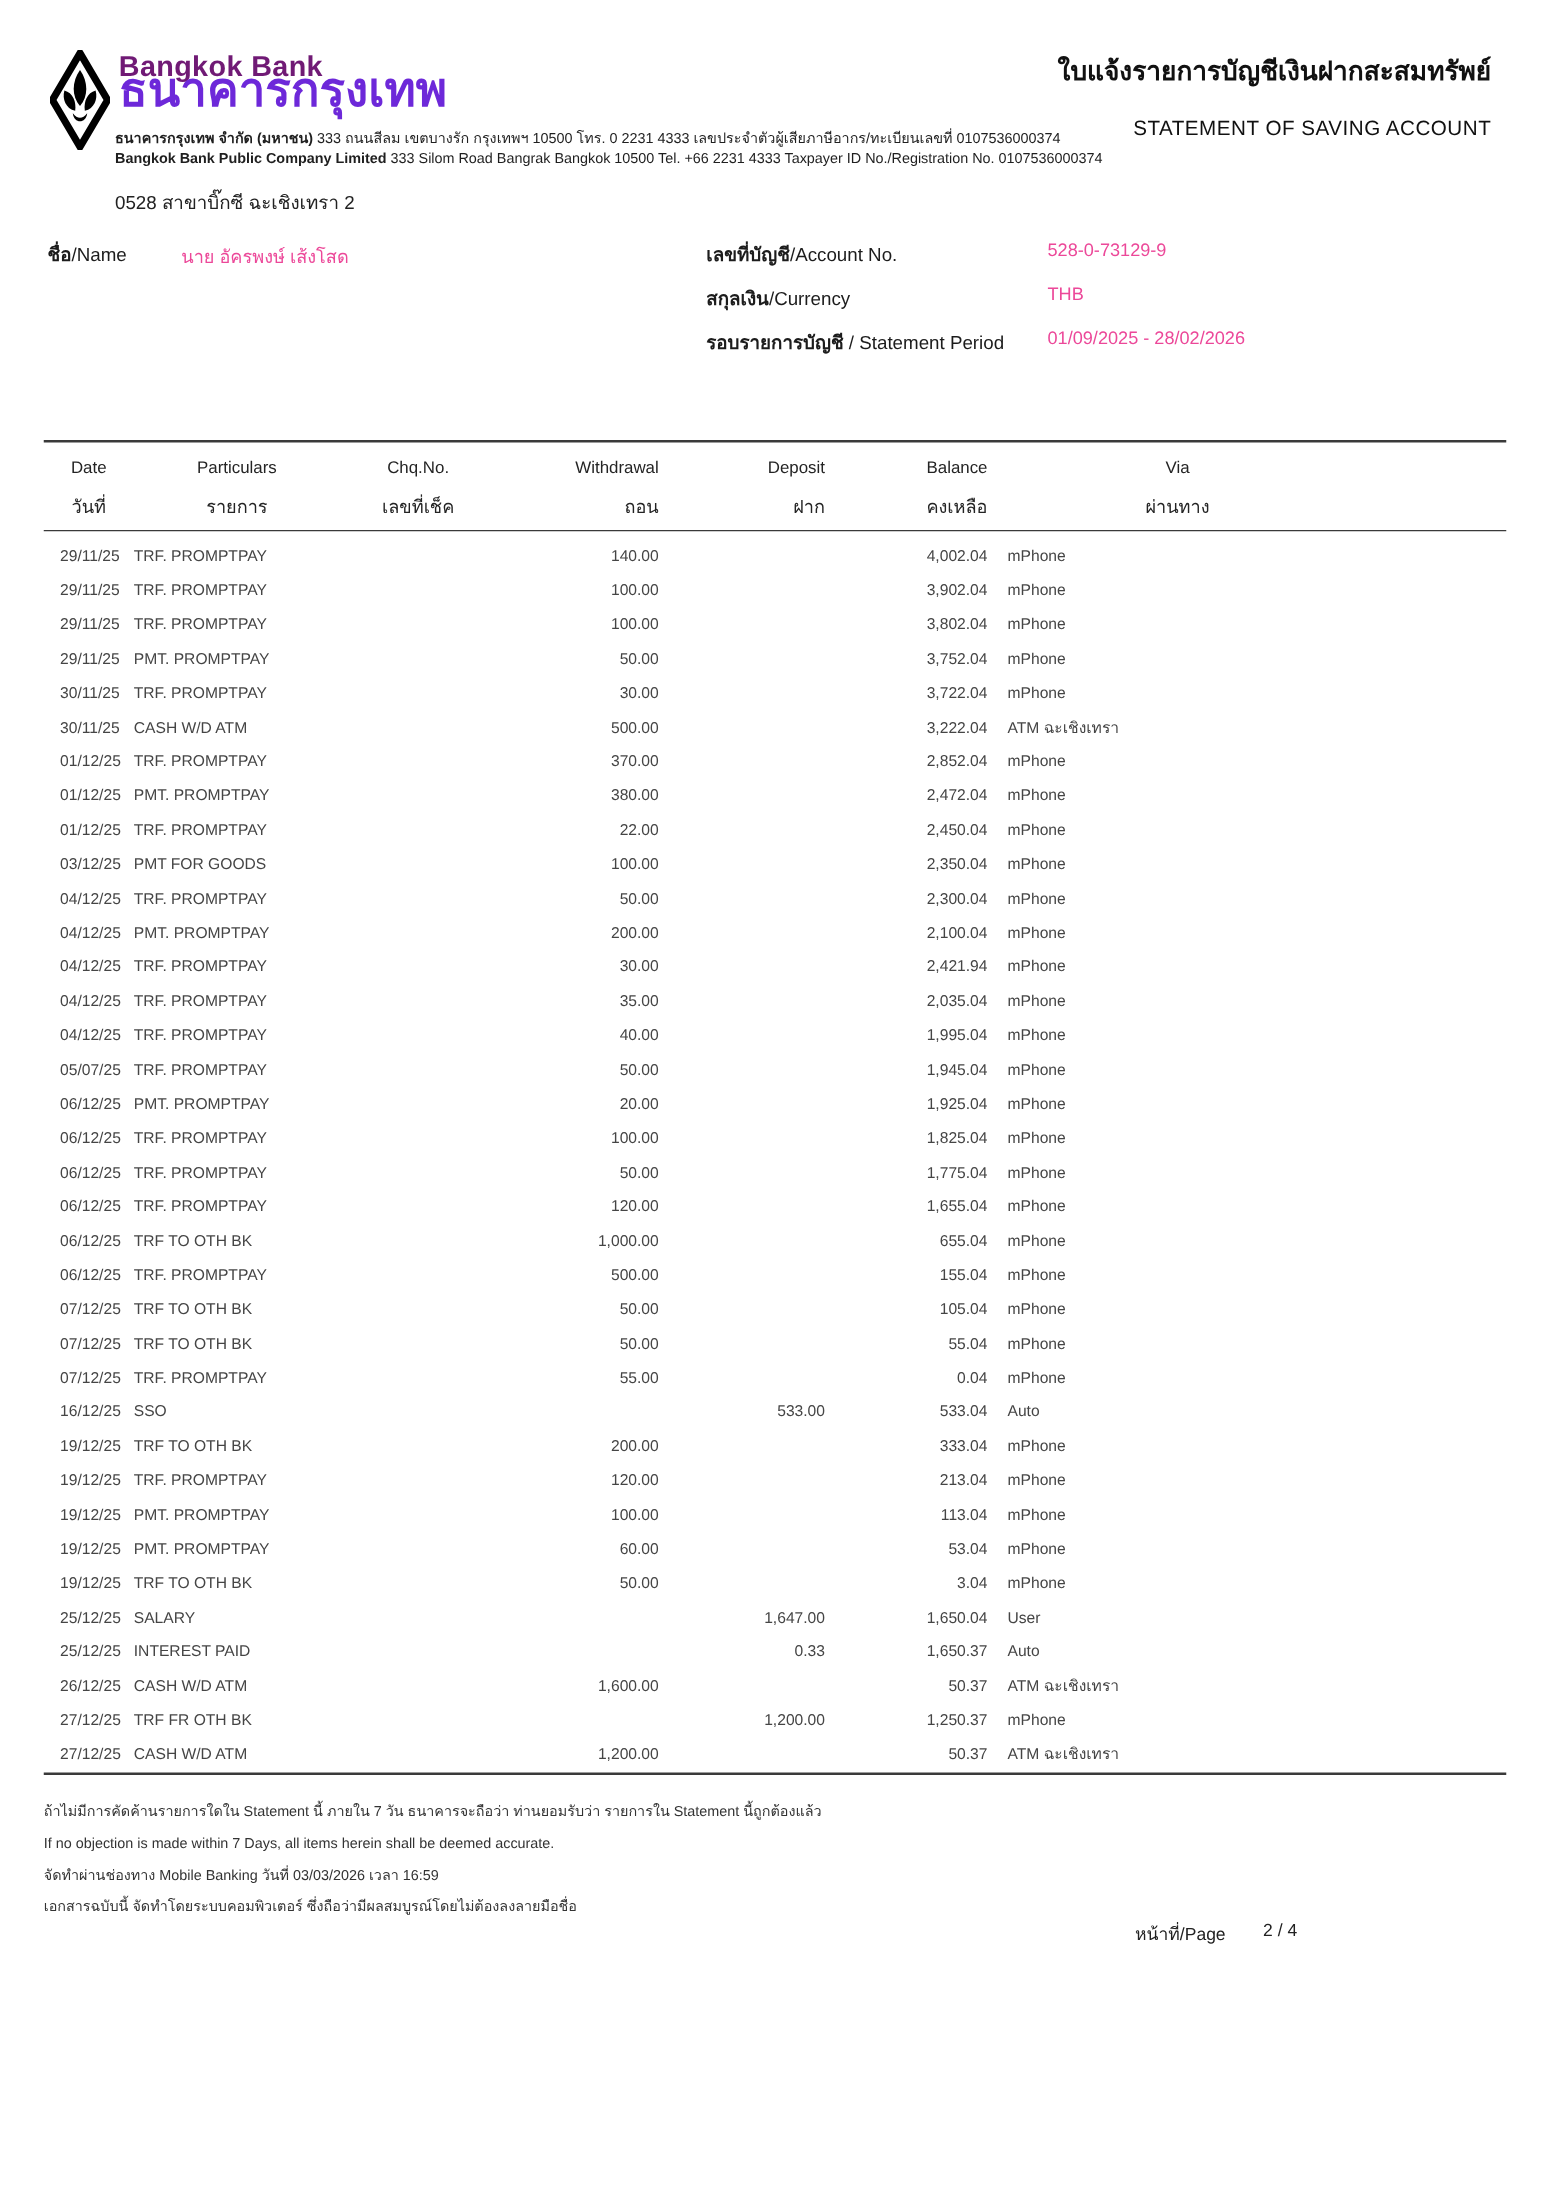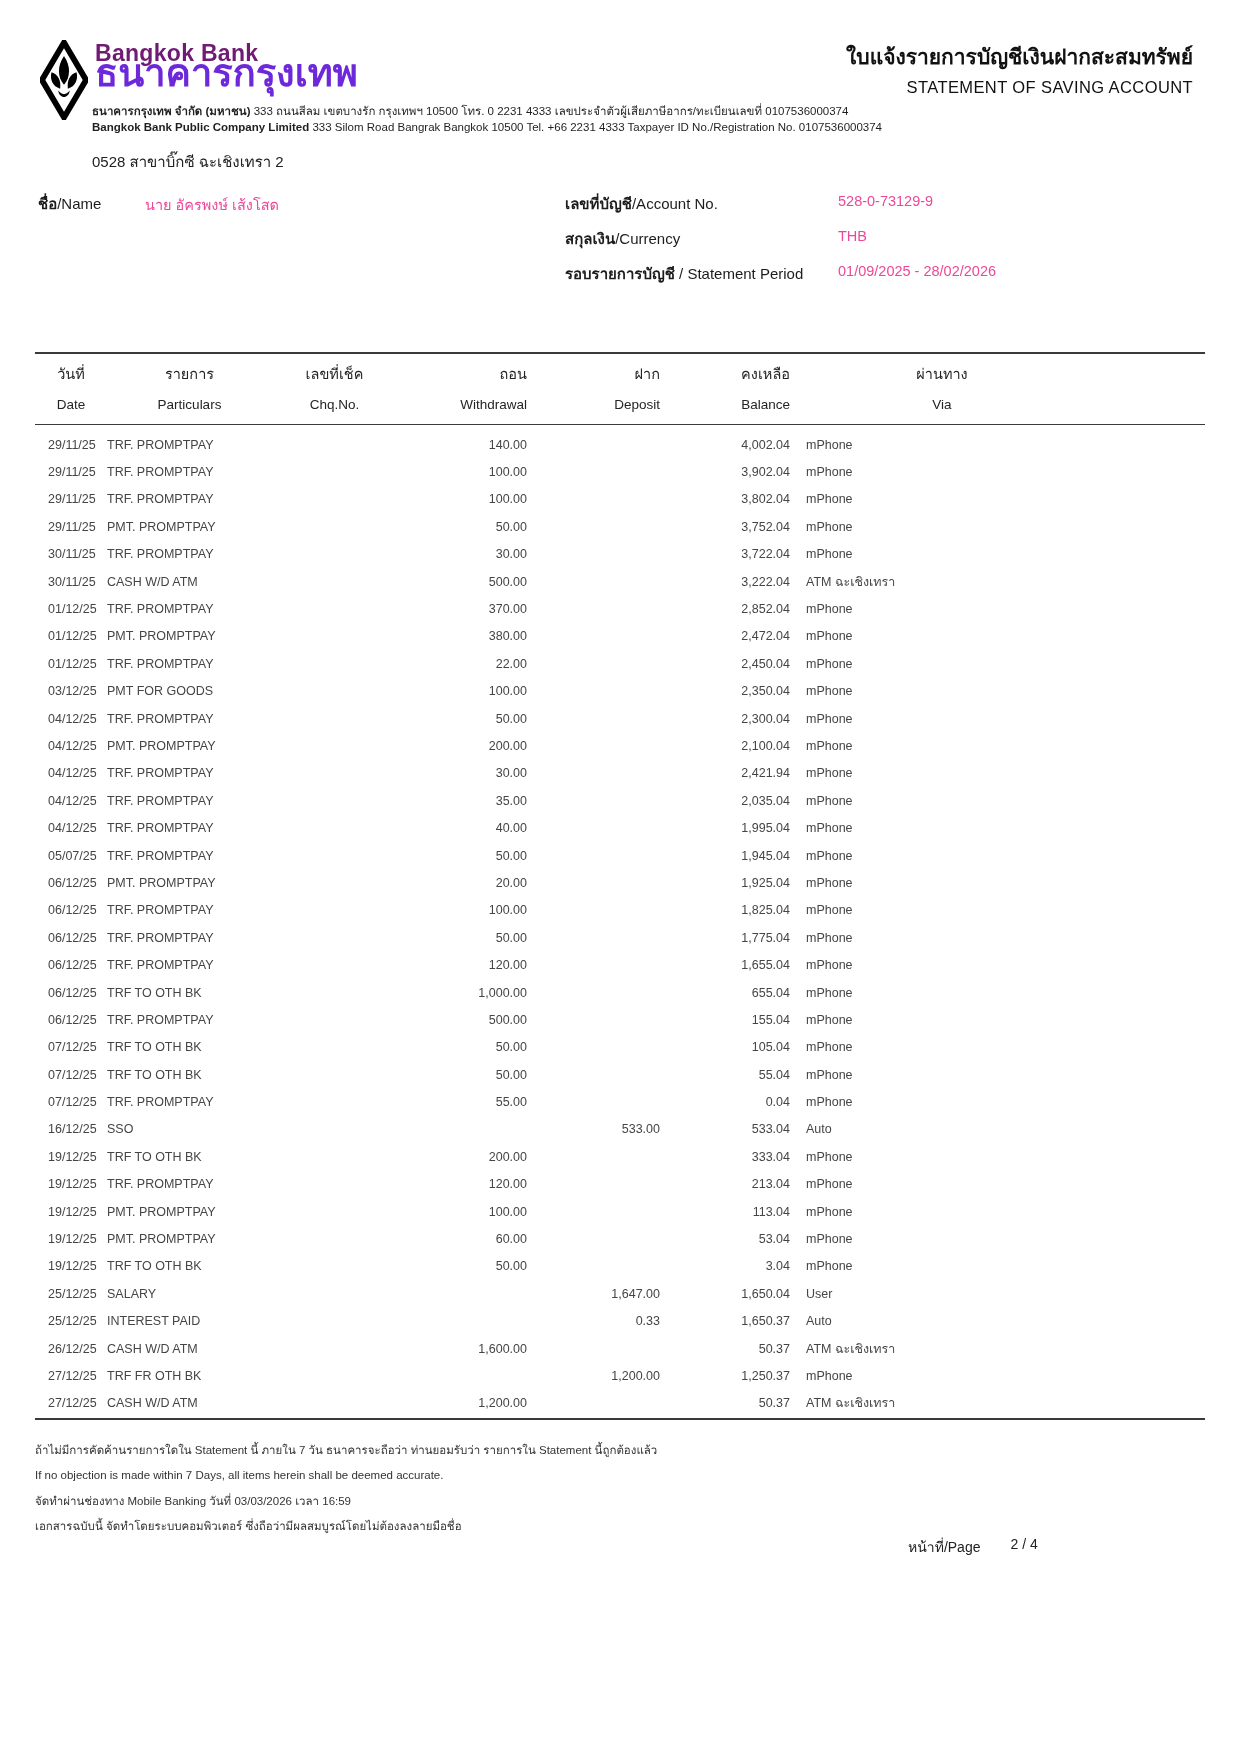--- a/index.html
+++ b/index.html
@@ -14,21 +14,21 @@
     overflow:hidden;
   }
   
   .logo { position:absolute; left:40px; top:40px; }
   .bank-name-en { position:absolute; left:95px; top:40px; font-size:23px; font-weight:bold; color:#701a75; letter-spacing:.3px; }
   .bank-name-th { position:absolute; left:95px; top:52px; font-size:38px; font-weight:800; color:#6d28d9; line-height:42px; }
   .addr { position:absolute; left:92px; top:104px; font-size:11.5px; line-height:15.5px; color:#1f1f1f; white-space:nowrap; }
   .addr b { font-weight:bold; }
   .doc-title { position:absolute; right:46px; top:40px; text-align:right; }
   .doc-title .th { font-size:21px; font-weight:bold; color:#111; }
-  .doc-title .en { font-size:16.5px; margin-top:5px; color:#111; letter-spacing:.4px;text-align:right; }
+  .doc-title .en { font-size:16.5px; margin-top:21px; color:#111; letter-spacing:.4px;text-align:right; }
   .branch { position:absolute; left:92px; top:150px; font-size:15px; color:#222; }
 
   
   .acct-label { position:absolute; font-size:15px; color:#1c1c1c; white-space:nowrap; }
   .acct-label .th { font-weight:bold; }
   .acct-value { position:absolute; font-size:14.5px; color:#ec4899; white-space:nowrap; }
 
   
   .rule { position:absolute; left:35px; width:1170px; background:#3a3a3a; }
   .rule.top { top:352px; height:2px; }
@@ -107,38 +107,38 @@
   <div class="acct-label" style="left:565px; top:262px;">
     <span class="th">รอบรายการบัญชี</span><span> / Statement Period</span>
   </div>
   <div class="acct-value" style="left:838px; top:263px;">01/09/2025 - 28/02/2026</div>
 
   <div class="rule top"></div>
   <div class="rule mid"></div>
   <div class="rule bottom"></div>
 
   <div class="thead">
+    <div class="hrow en-line">
+        <span class="c1">Date</span>
+        <span class="c2">Particulars</span>
+        <span class="c3">Chq.No.</span>
+        <span class="c4">Withdrawal</span>
+        <span class="c5">Deposit</span>
+        <span class="c6">Balance</span>
+        <span class="c7">Via</span>
+      </div>
     <div class="hrow th-line">
         <span class="c1">วันที่</span>
         <span class="c2">รายการ</span>
         <span class="c3">เลขที่เช็ค</span>
         <span class="c4">ถอน</span>
         <span class="c5">ฝาก</span>
         <span class="c6">คงเหลือ</span>
         <span class="c7">ผ่านทาง</span>
       </div>
-    <div class="hrow en-line">
-        <span class="c1">Date</span>
-        <span class="c2">Particulars</span>
-        <span class="c3">Chq.No.</span>
-        <span class="c4">Withdrawal</span>
-        <span class="c5">Deposit</span>
-        <span class="c6">Balance</span>
-        <span class="c7">Via</span>
-      </div>
   </div>
 
   <div class="tbody">
       <div class="trow">
         <span class="c1">29/11/25</span>
         <span class="c2">TRF. PROMPTPAY</span>
         <span class="c3"></span>
         <span class="c4">140.00</span>
         <span class="c5"></span>
         <span class="c6">4,002.04</span>

